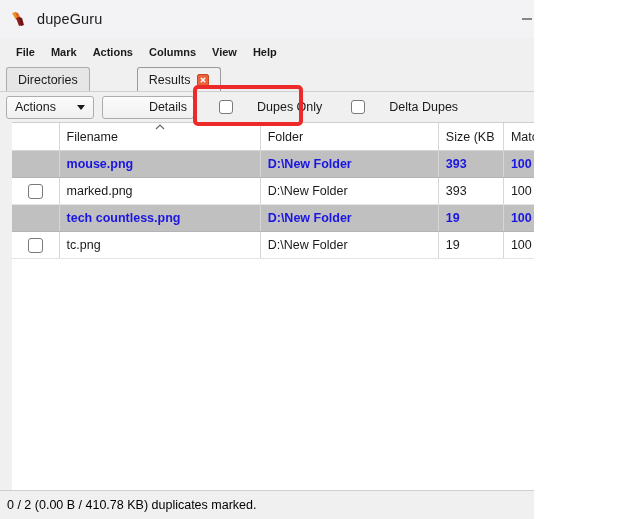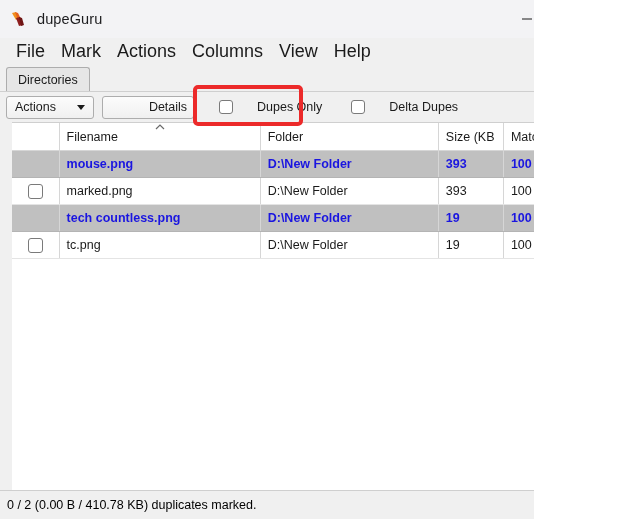--- a/index.html
+++ b/index.html
@@ -62,25 +62,26 @@
     position: absolute;
     left: 0; top: 38px;
     width: 642px; height: 27px;
     background: #f0f0f0;
     display: flex;
     align-items: center;
     padding-left: 8px;
     box-sizing: border-box;
   }
   .menu-item {
-    font-size: 18px;
+    font-size: 11px;
     color: #1a1a1a;
     padding: 3px 8px;
     cursor: default;
     white-space: nowrap;
+    font-weight: bold;
   }
 
   
   #tabbar {
     position: absolute;
     left: 0; top: 65px;
     width: 642px; height: 26px;
     background: #f0f0f0;
     display: flex;
     align-items: flex-end;
@@ -332,20 +333,29 @@
     <div class="menu-item">Mark</div>
     <div class="menu-item">Actions</div>
     <div class="menu-item">Columns</div>
     <div class="menu-item">View</div>
     <div class="menu-item">Help</div>
   </div>
 
   <div id="tabbar">
     <div class="tab">
       <span>Directories</span>
+    </div>
+    <div class="tab active">
+      <span>Results</span>
+      <span class="tab-close">
+        <svg width="8" height="8" viewBox="0 0 8 8">
+          <line x1="1.8" y1="1.8" x2="6.2" y2="6.2" stroke="#ffffff" stroke-width="1.4"></line>
+          <line x1="6.2" y1="1.8" x2="1.8" y2="6.2" stroke="#ffffff" stroke-width="1.4"></line>
+        </svg>
+      </span>
     </div>
   </div>
 
   <div id="toolbar">
 
     <div class="tb-button" id="actions-button">
       <span>Actions</span>
       <span class="caret"></span>
     </div>
 

